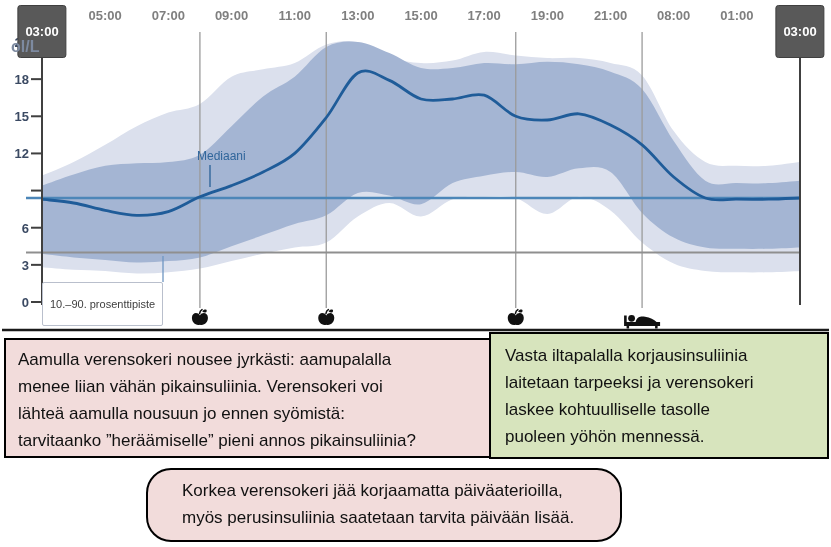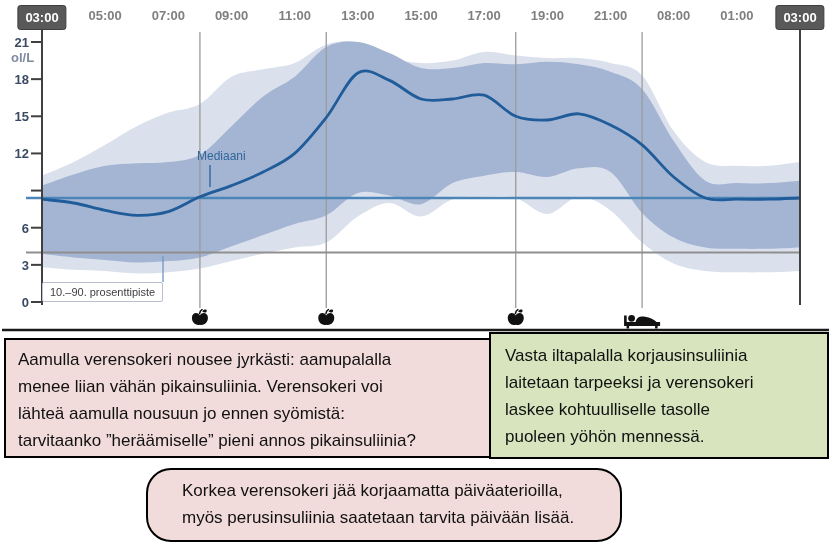--- a/index.html
+++ b/index.html
@@ -4,25 +4,25 @@
 <style>
   html,body{margin:0;padding:0;background:#fff;}
   .stage{position:relative;width:831px;height:547px;background:#fff;overflow:hidden;
          font-family:"Liberation Sans","DejaVu Sans",sans-serif;}
   #chart{position:absolute;left:0;top:0;}
   .time-axis{position:absolute;left:0;top:0;width:831px;height:30px;}
   .tlabel{position:absolute;top:8px;transform:translateX(-50%);
           font-size:13px;font-weight:bold;color:#7f7f7f;white-space:nowrap;}
   .tbadge{position:absolute;top:5px;transform:translateX(-50%);
           font-size:13px;font-weight:bold;color:#fff;background:#595959;
-          padding:4px 7px;border-radius:3px;border:1px solid #3f3f3f;white-space:nowrap;}
-  .yunit{position:absolute;left:11px;top:50px;font-size:13px;font-weight:bold;color:#7d8aa0;}
+          padding:18px 7px;border-radius:3px;border:1px solid #3f3f3f;white-space:nowrap;}
+  .yunit{position:absolute;left:11px;top:38px;font-size:16px;font-weight:bold;color:#7d8aa0;}
   .median-label{position:absolute;left:197px;top:149px;font-size:12px;color:#31669b;}
   .legend{position:absolute;top:282px;background:#fff;font-size:11px;color:#404040;
-          padding:3px 7px;border-radius:2px;white-space:nowrap;}
+          padding:15px 7px;border-radius:2px;white-space:nowrap;}
   .legend-1090{left:42px;border:1px solid #b9bfcc;}
   .legend-2575{left:158px;border:1px solid #6f96c2;}
   .note{position:absolute;border:2px solid #000;color:#111;font-size:17px;line-height:27px;
         white-space:pre-line;box-sizing:border-box;}
   .note-morning{left:4px;top:338px;width:546px;height:120px;padding:6px 12px;}
   .note-evening{left:489px;top:332px;width:340px;height:127px;padding:8px 14px;}
   .note-daytime{left:146px;top:468px;width:476px;height:74px;padding:7px 34px;border-radius:25px;}
 </style>
 </head>
 <body>

